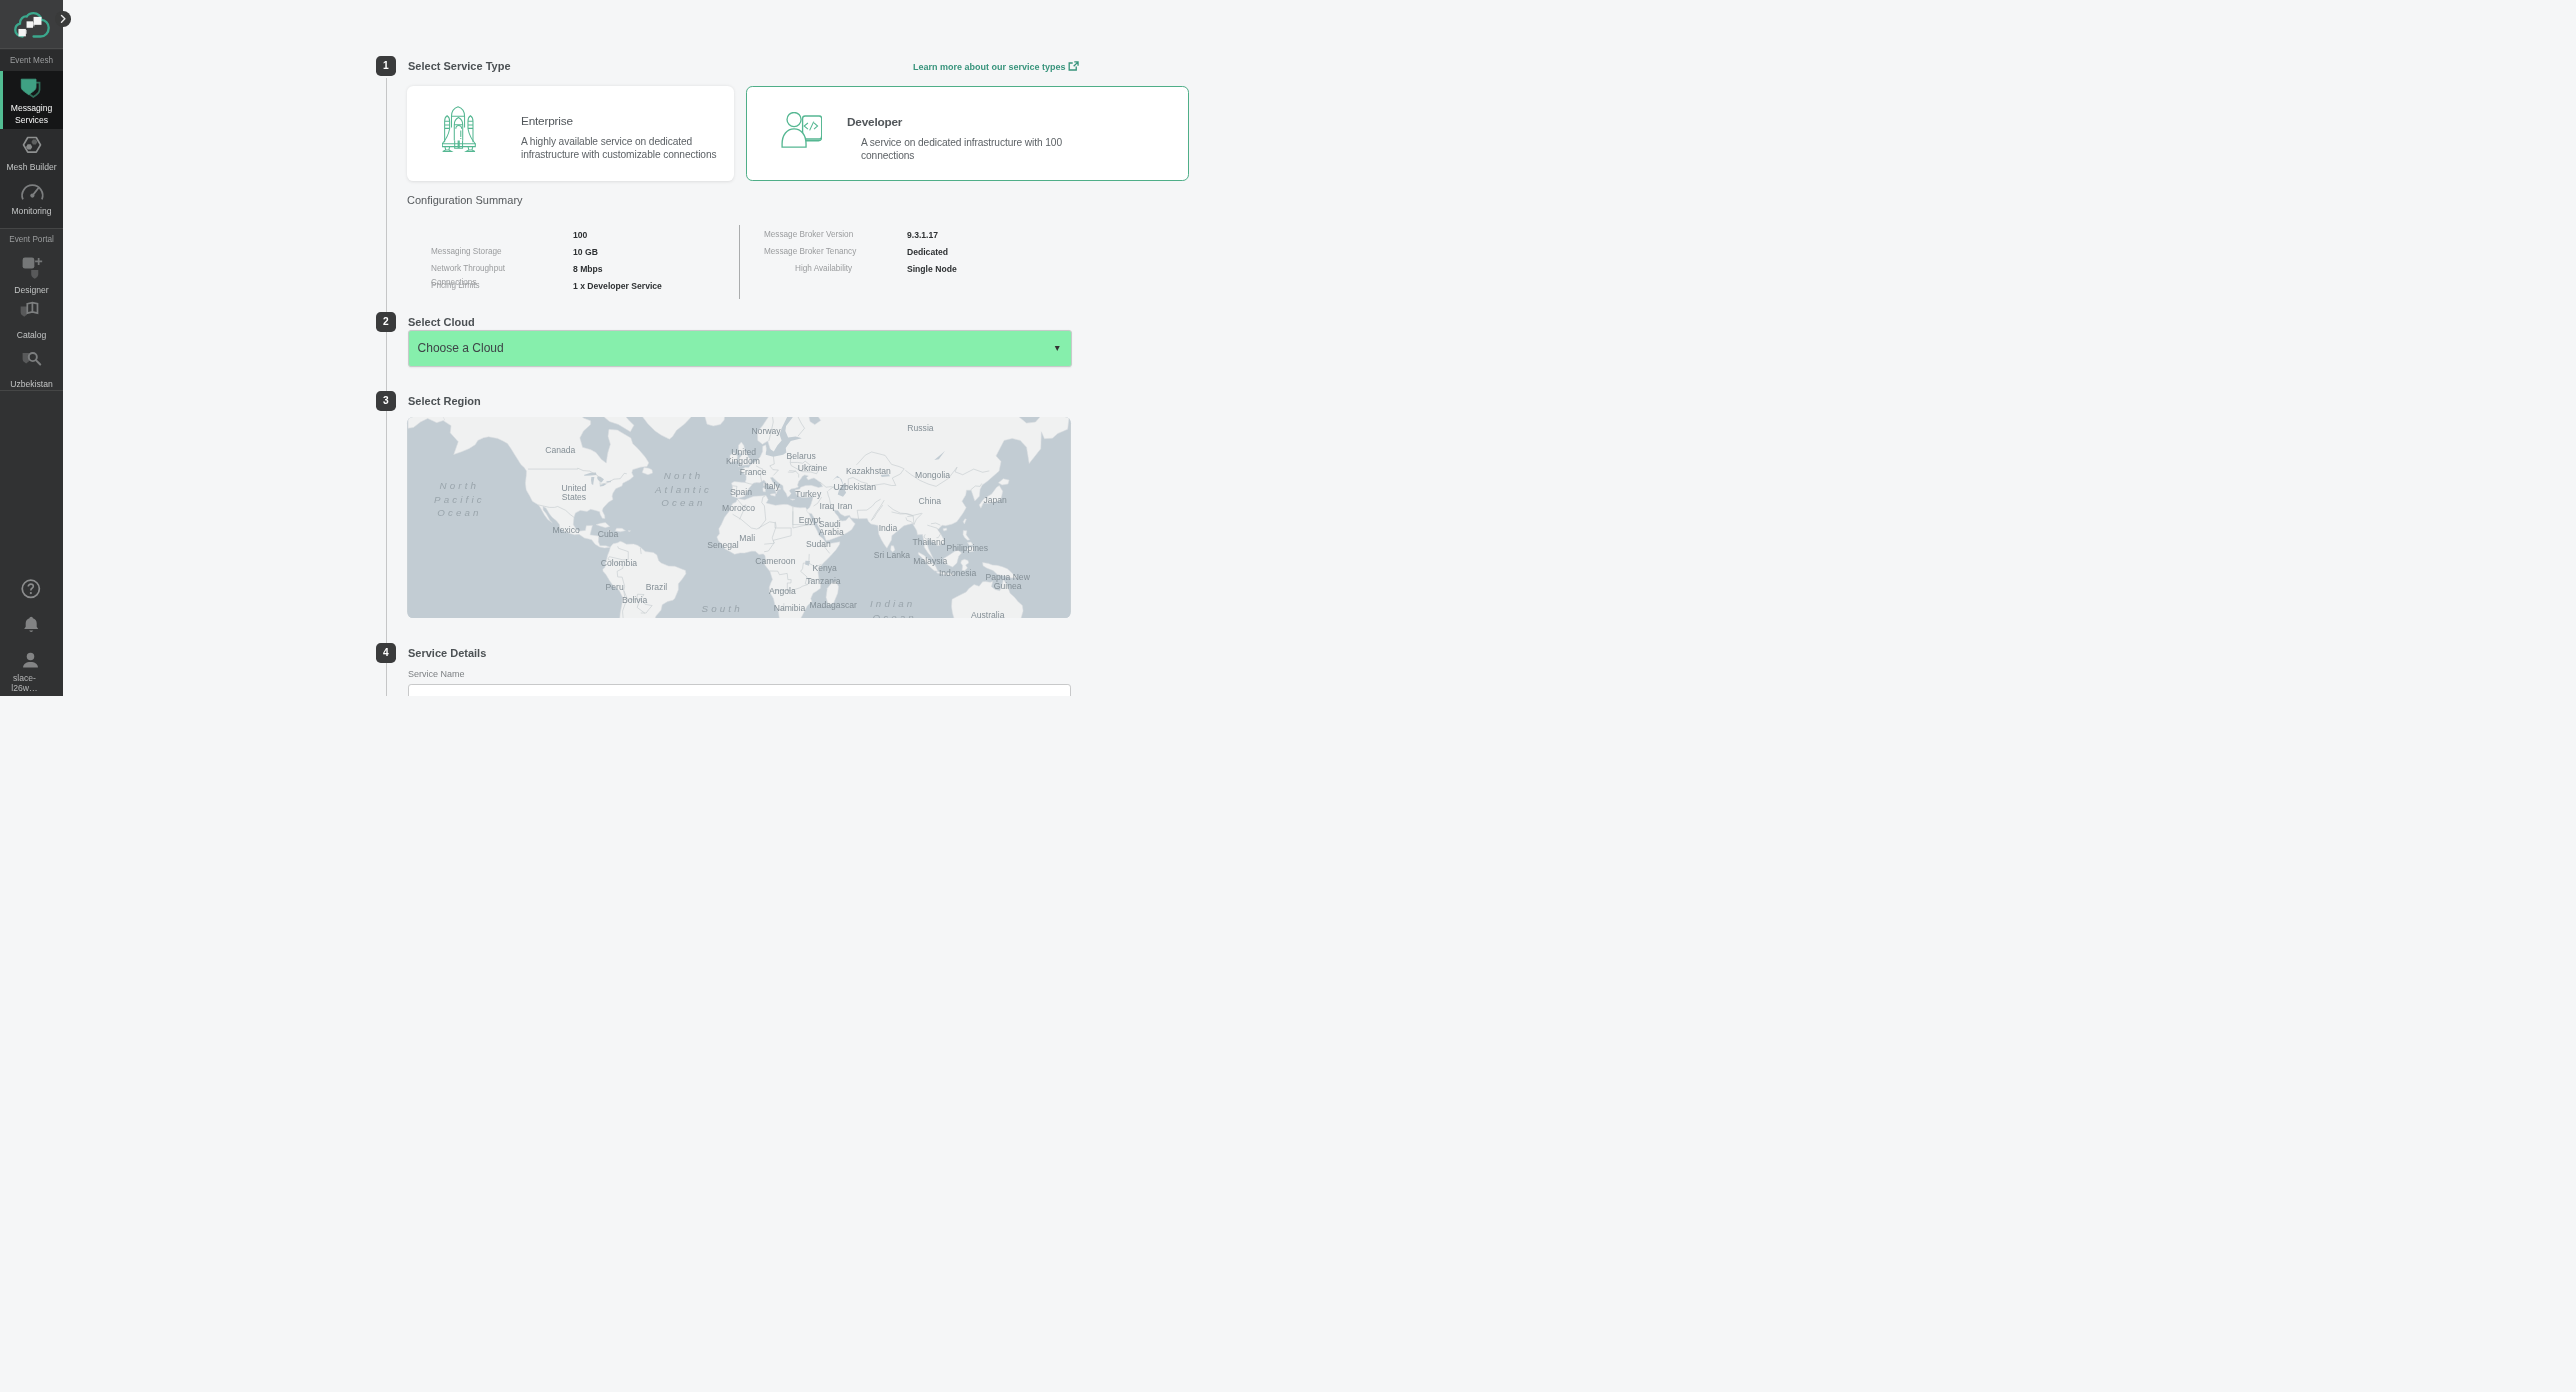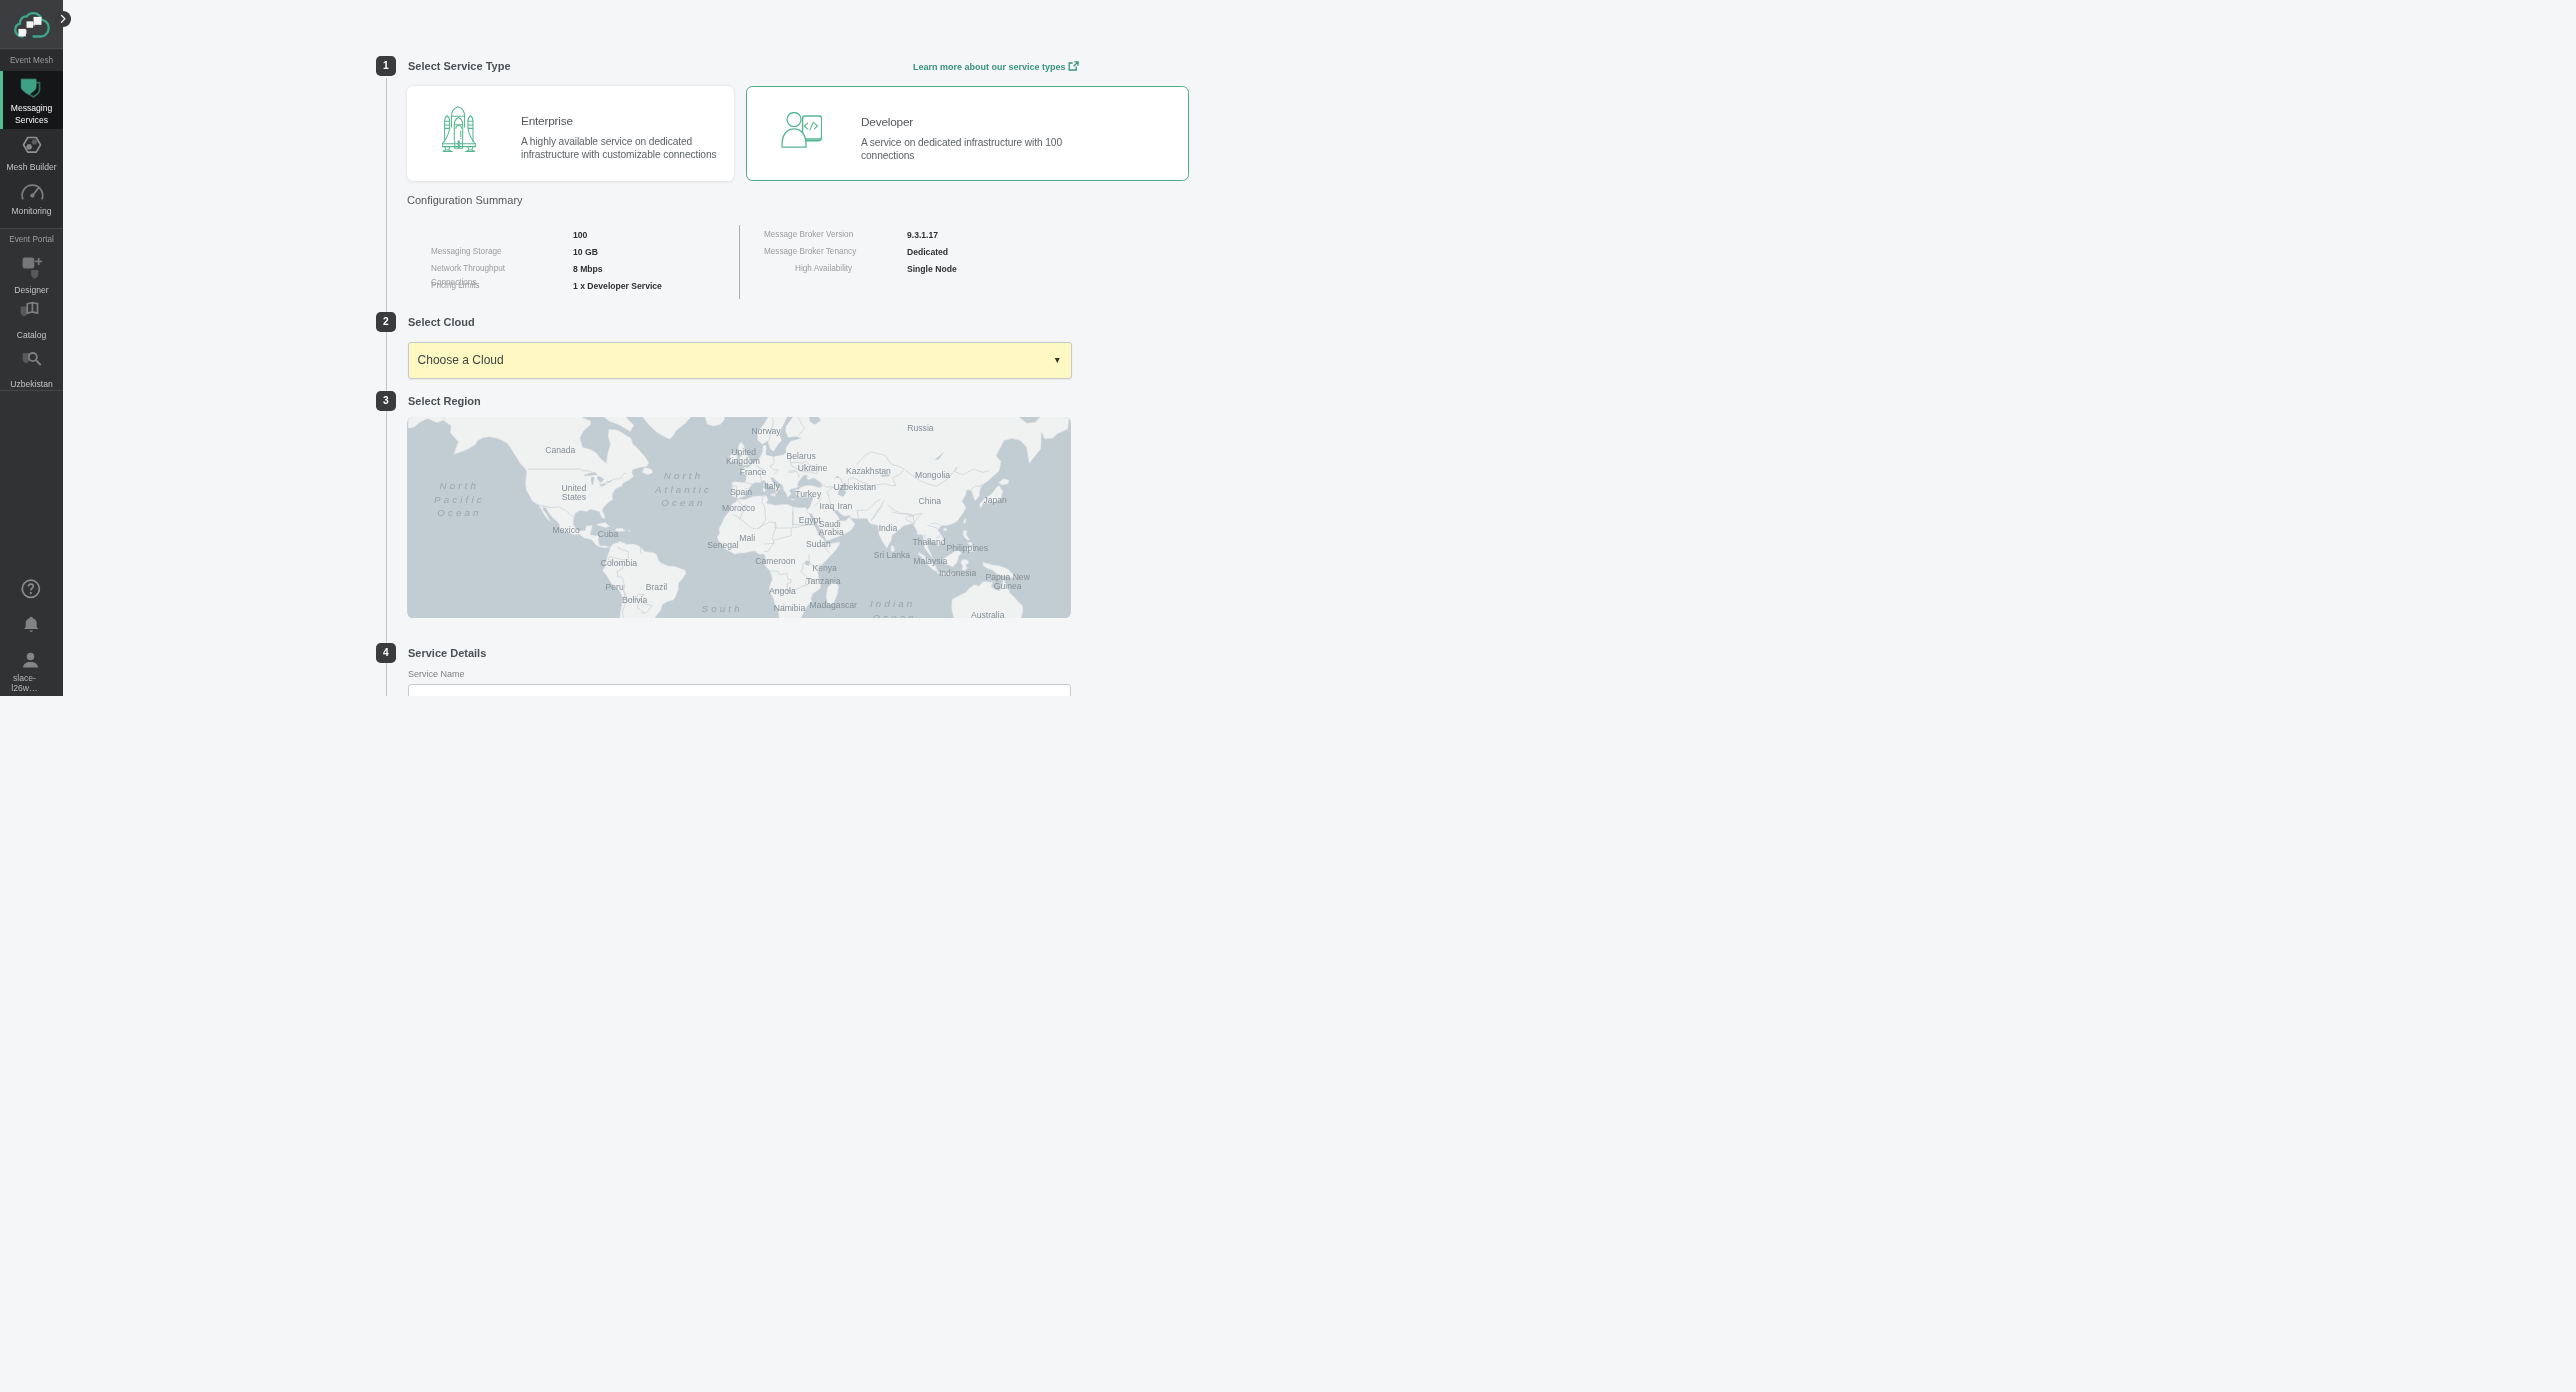--- a/index.html
+++ b/index.html
@@ -38,21 +38,21 @@
 
 .card { position:absolute; top:86px; height:95px; background:#fff; border-radius:6.3px;
   box-shadow:0 0.8px 3.1px rgba(0,0,0,0.10); }
 .card.sel { border:1.6px solid #4fae88; box-shadow:none; }
 .card h3 { color:#51565a; font-size:11.8px; font-weight:400; letter-spacing:-0.2px; }
 .card p { color:#5d6266; font-size:10.2px; line-height:13px; letter-spacing:-0.1px; }
 
 .cfg-label { color:#9a9c9e; font-size:8.2px; }
 .cfg-val { color:#2e3133; font-size:8.6px; font-weight:bold; }
 
-.selectbox { position:absolute; left:408px; top:342px; width:664px; height:37px; background:#fef9c3;
+.selectbox { position:absolute; left:408px; top:330px; width:664px; height:37px; background:#86efac;
   border:0.8px solid #c8c9ca; border-radius:3.1px; box-shadow:0 0.8px 1.6px rgba(0,0,0,0.06); }
 .selectbox .txt { position:absolute; left:8.6px; top:0; line-height:35px; font-size:12px; color:#3e4447; }
 .selectbox .arr { position:absolute; right:9.4px; top:0; line-height:35px; font-size:8.6px; color:#333; }
 
 .mapbox { position:absolute; left:407px; top:417px; width:664px; height:201px; border-radius:6.3px;
   overflow:hidden; background:#c9d1d7; }
 
 .input { position:absolute; left:408px; top:684px; width:663px; height:36px; background:#fff;
   border:0.8px solid #c8c9ca; border-radius:3.1px; }
 .input .ph { position:absolute; left:8.6px; top:9.4px; font-size:12px; color:#a9abad; }
@@ -196,21 +196,21 @@
   <div class="card sel" style="left:746px; width:443px;">
     <svg style="position:absolute; left:34px; top:25px;" width="41" height="36" viewBox="0 0 52 46">
       <g fill="none" stroke="#55b792">
         <rect x="27.4" y="5.1" width="24.4" height="29.4" rx="3.2" stroke-width="1.7"></rect>
         <path d="M51.6,31 L51.6,33 Q51.6,36.7 47.9,36.7 L30.5,36.7" stroke-width="1.7"></path>
         <path d="M34.2,14 L29.4,17.9 L34.2,21.8 M42,14 L46.5,17.9 L42,21.8 M41.6,12.3 L36.4,23.5" stroke-width="1.4"></path>
         <circle cx="16.5" cy="9.6" r="9" fill="#fff" stroke-width="1.7"></circle>
         <path d="M1.2,44.9 L1.2,41 C1.2,29 7.5,21.6 16.5,21.6 C25.5,21.6 31.8,29 31.8,41 L31.8,44.9 Z" fill="#fff" stroke-width="1.7"></path>
       </g>
     </svg>
-    <h3 style="position:absolute; left:114px; top:28px;">Developer</h3>
+    <h3 style="position:absolute; left:100px; top:28px;font-weight:bold;">Developer</h3>
     <p style="position:absolute; left:114px; top:49px; width:227px;">A service on dedicated infrastructure with 100 connections</p>
   </div>
 
   <div style="position:absolute; left:407px; top:194px; color:#55595c; font-size:11px;">Configuration Summary</div>
   <div style="position:absolute; left:739px; top:225px; width:0.8px; height:74px; background:#aaacad;"></div>
   <div class="cfg-label" style="position:absolute; left:431px; top:230px;margin-top:48px;">Connections</div>
   <div class="cfg-val" style="position:absolute; left:573px; top:230px;">100</div>
   <div class="cfg-label" style="position:absolute; left:431px; top:247px;">Messaging Storage</div>
   <div class="cfg-val" style="position:absolute; left:573px; top:247px;">10 GB</div>
   <div class="cfg-label" style="position:absolute; left:431px; top:264px;">Network Throughput</div>

